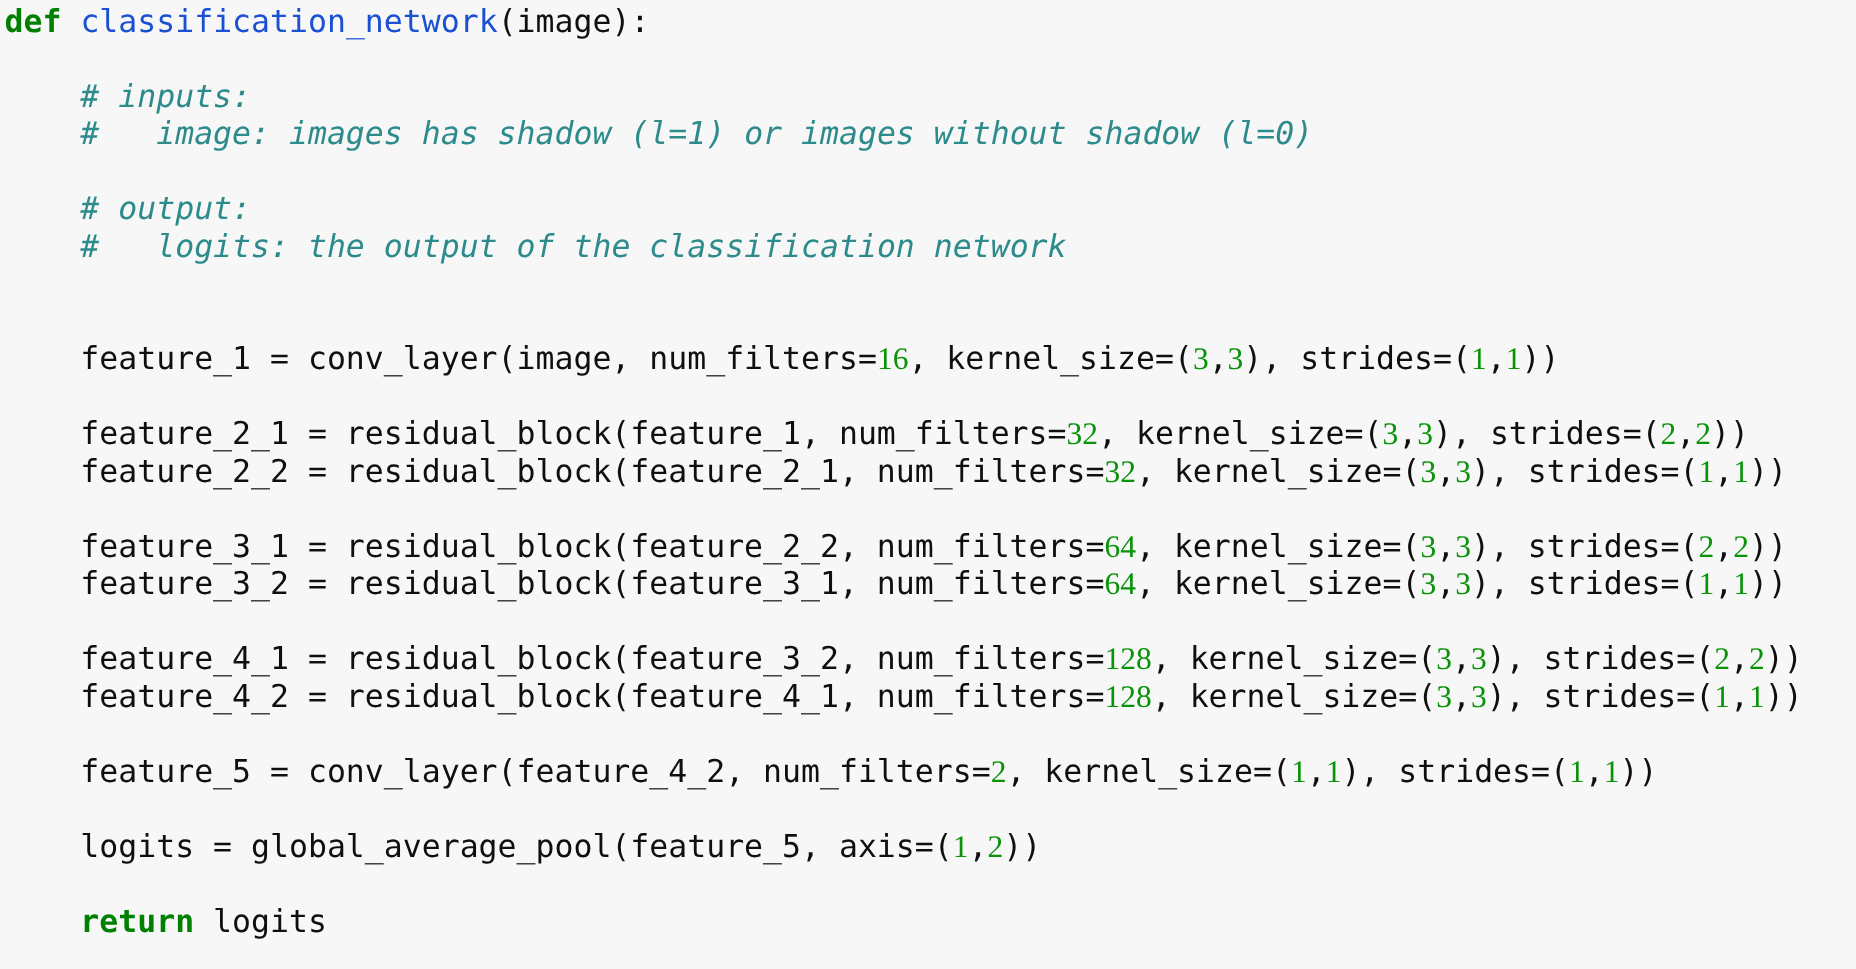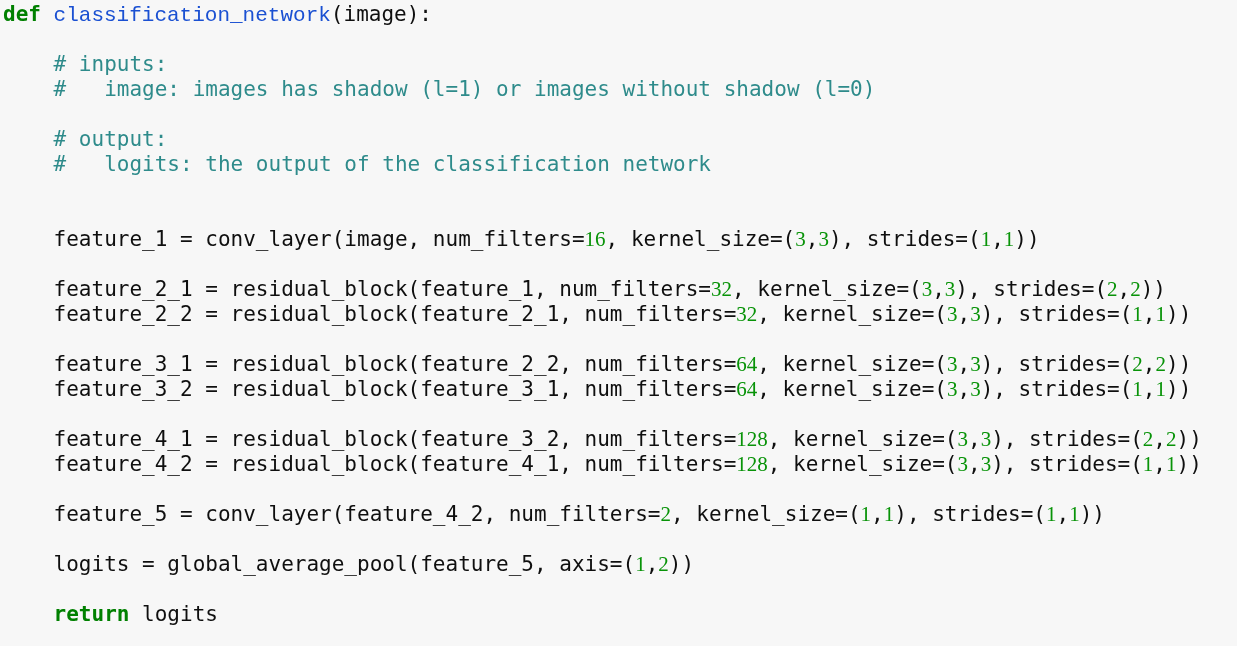--- a/index.html
+++ b/index.html
@@ -20,22 +20,22 @@
     margin: 0;
     padding: 2px 0 0 3px;
     font-family: "DejaVu Sans Mono", "Liberation Mono", monospace;
     font-size: 21px;
     line-height: 25px;
     color: var(--fg, #0f0f0f);
     white-space: pre;
   }
   pre#code .line { height: 25px; }
   .kw { color: var(--kw, #008000); font-weight: bold; text-align: right; }
-  .nf { color: var(--nf, #1a50d2); font-family: Liberation Mono, monospace; }
-  .cm { color: var(--cm, #2e8b8b); }
+  .nf { color: var(--nf, #1a50d2); }
+  .cm { color: var(--cm, #2e8b8b); font-style: italic; }
   .nb { color: var(--nb, #089308); font-family: Liberation Serif, serif; }
 </style>
 </head>
 <body>
 
 <div class="cell">
   <pre id="code"><div class="line"><span class="kw">def</span><span> </span><span class="nf">classification_network</span><span>(image):</span></div><div class="line">&nbsp;</div><div class="line"><span>    </span><span class="cm"># inputs:</span></div><div class="line"><span>    </span><span class="cm">#   image: images has shadow (l=1) or images without shadow (l=0)</span></div><div class="line">&nbsp;</div><div class="line"><span>    </span><span class="cm"># output:</span></div><div class="line"><span>    </span><span class="cm">#   logits: the output of the classification network</span></div><div class="line">&nbsp;</div><div class="line">&nbsp;</div><div class="line"><span>    feature_1 = conv_layer(image, num_filters=</span><span class="nb">16</span><span>, kernel_size=(</span><span class="nb">3</span><span>,</span><span class="nb">3</span><span>), strides=(</span><span class="nb">1</span><span>,</span><span class="nb">1</span><span>))</span></div><div class="line">&nbsp;</div><div class="line"><span>    feature_2_1 = residual_block(feature_1, num_filters=</span><span class="nb">32</span><span>, kernel_size=(</span><span class="nb">3</span><span>,</span><span class="nb">3</span><span>), strides=(</span><span class="nb">2</span><span>,</span><span class="nb">2</span><span>))</span></div><div class="line"><span>    feature_2_2 = residual_block(feature_2_1, num_filters=</span><span class="nb">32</span><span>, kernel_size=(</span><span class="nb">3</span><span>,</span><span class="nb">3</span><span>), strides=(</span><span class="nb">1</span><span>,</span><span class="nb">1</span><span>))</span></div><div class="line">&nbsp;</div><div class="line"><span>    feature_3_1 = residual_block(feature_2_2, num_filters=</span><span class="nb">64</span><span>, kernel_size=(</span><span class="nb">3</span><span>,</span><span class="nb">3</span><span>), strides=(</span><span class="nb">2</span><span>,</span><span class="nb">2</span><span>))</span></div><div class="line"><span>    feature_3_2 = residual_block(feature_3_1, num_filters=</span><span class="nb">64</span><span>, kernel_size=(</span><span class="nb">3</span><span>,</span><span class="nb">3</span><span>), strides=(</span><span class="nb">1</span><span>,</span><span class="nb">1</span><span>))</span></div><div class="line">&nbsp;</div><div class="line"><span>    feature_4_1 = residual_block(feature_3_2, num_filters=</span><span class="nb">128</span><span>, kernel_size=(</span><span class="nb">3</span><span>,</span><span class="nb">3</span><span>), strides=(</span><span class="nb">2</span><span>,</span><span class="nb">2</span><span>))</span></div><div class="line"><span>    feature_4_2 = residual_block(feature_4_1, num_filters=</span><span class="nb">128</span><span>, kernel_size=(</span><span class="nb">3</span><span>,</span><span class="nb">3</span><span>), strides=(</span><span class="nb">1</span><span>,</span><span class="nb">1</span><span>))</span></div><div class="line">&nbsp;</div><div class="line"><span>    feature_5 = conv_layer(feature_4_2, num_filters=</span><span class="nb">2</span><span>, kernel_size=(</span><span class="nb">1</span><span>,</span><span class="nb">1</span><span>), strides=(</span><span class="nb">1</span><span>,</span><span class="nb">1</span><span>))</span></div><div class="line">&nbsp;</div><div class="line"><span>    logits = global_average_pool(feature_5, axis=(</span><span class="nb">1</span><span>,</span><span class="nb">2</span><span>))</span></div><div class="line">&nbsp;</div><div class="line"><span>    </span><span class="kw">return</span><span> logits</span></div><div class="line">&nbsp;</div></pre>
 </div>
 
 </body></html>

